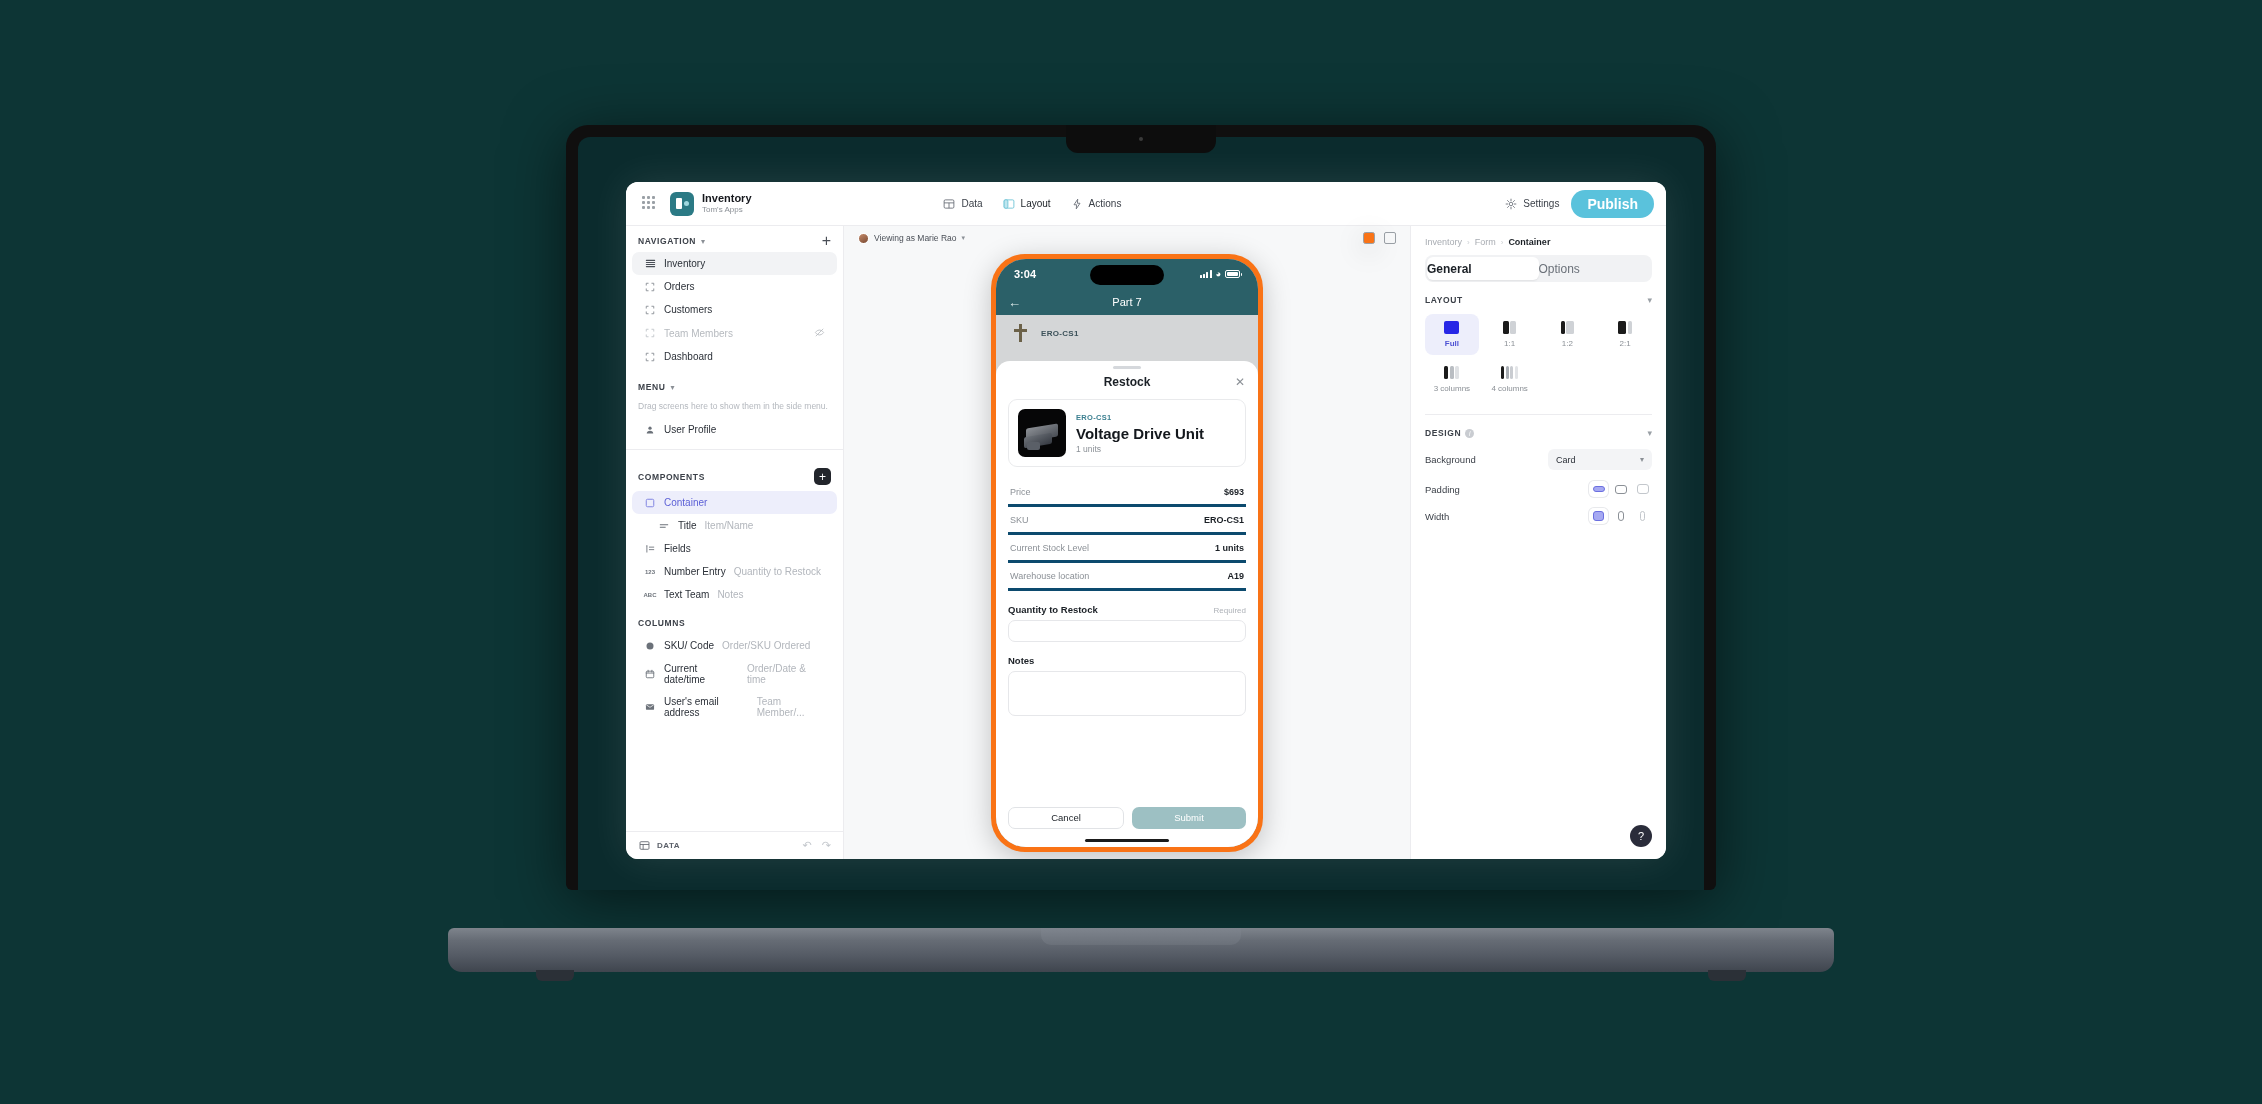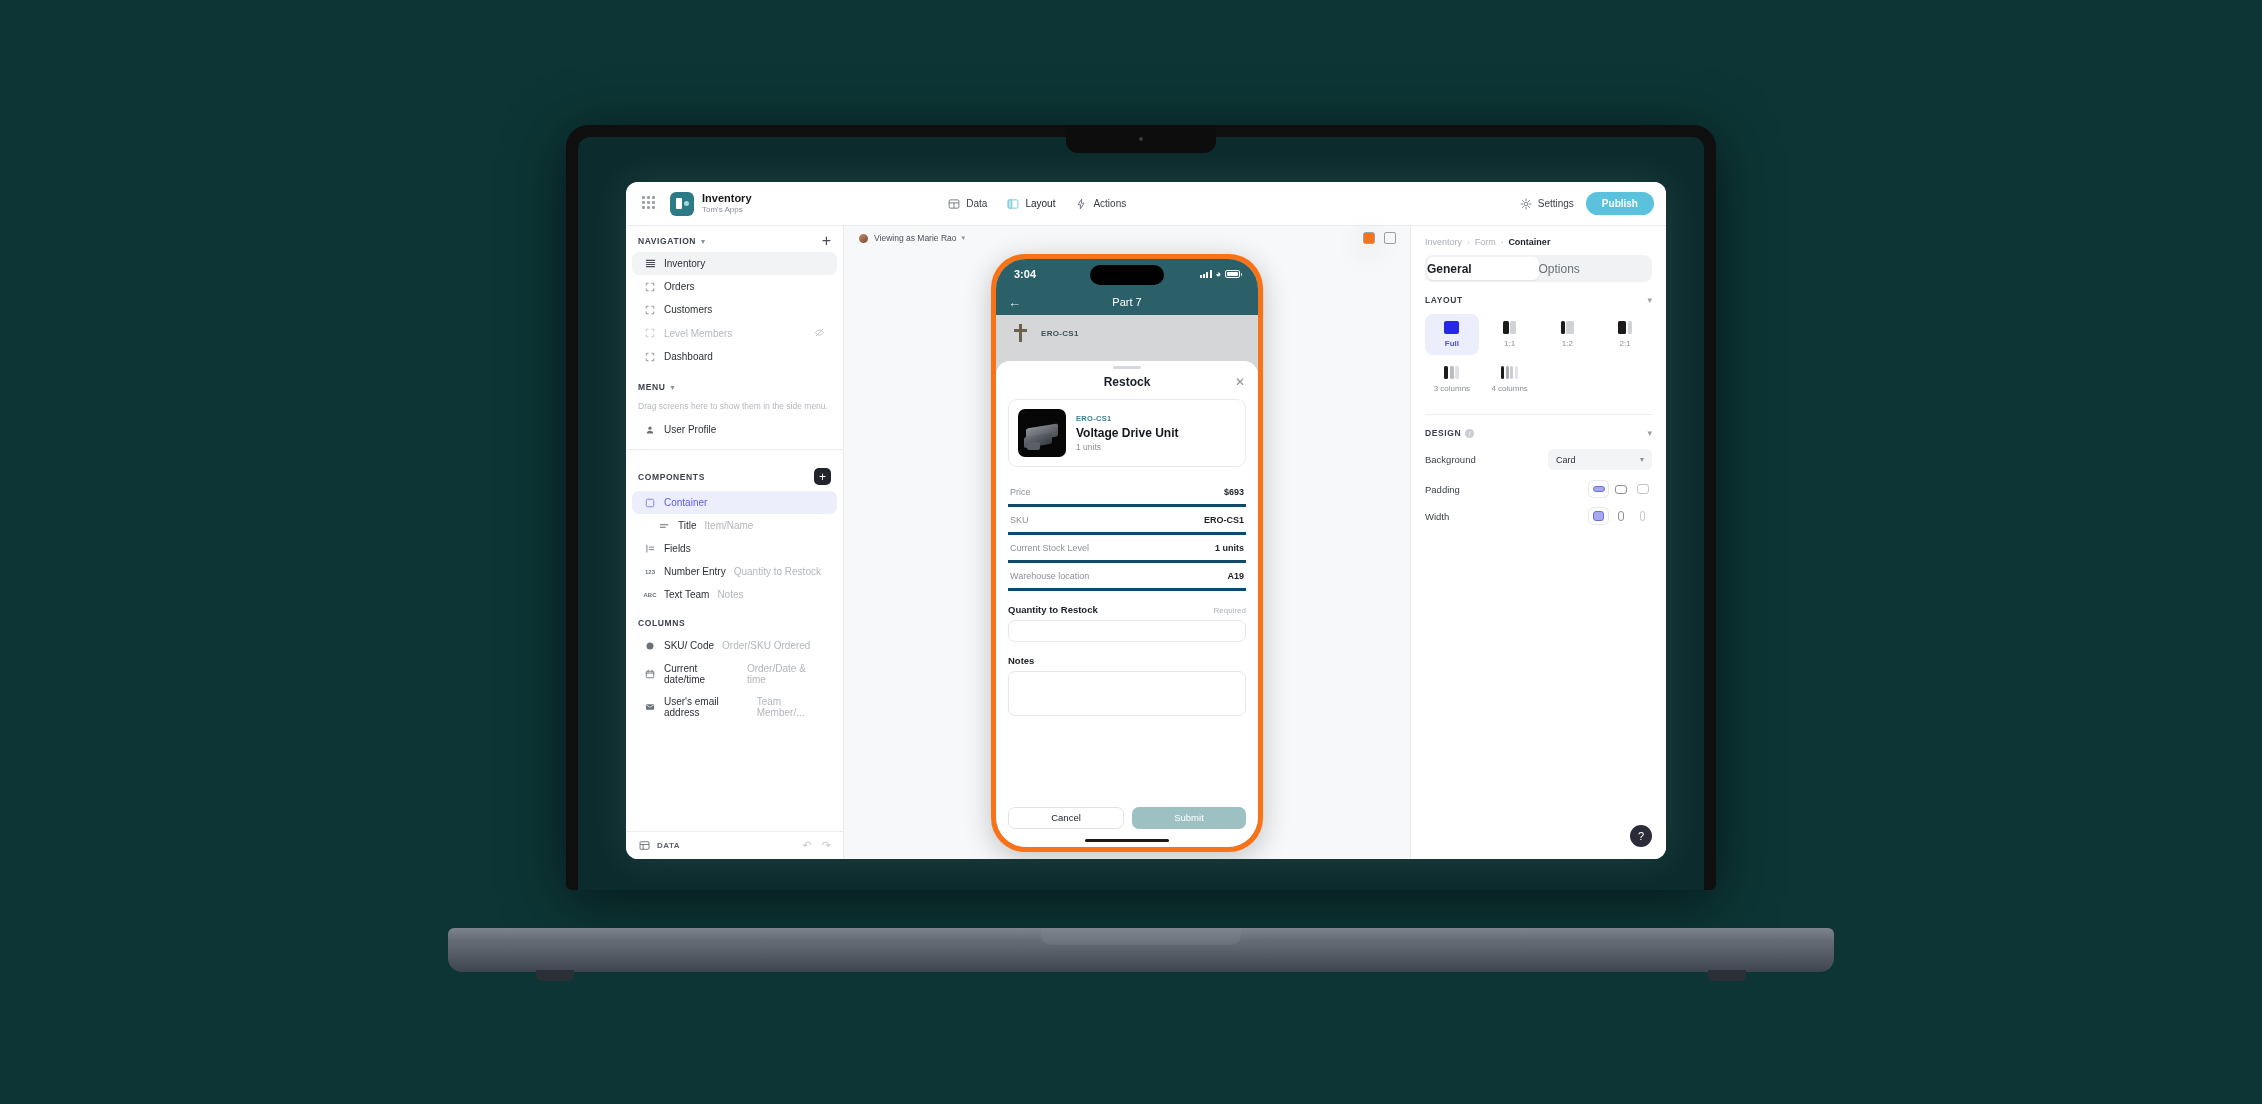--- a/index.html
+++ b/index.html
@@ -72,21 +72,21 @@
   .app-logo .b1 { width:6px; height:11px; background:#fff; border-radius:1px; }
   .app-logo .b2 { width:5px; height:5px; background:#9fd8df; border-radius:50%; margin-left:2px; }
   .app-title { font-size:11px; font-weight:bold; color:#16181d; line-height:12px; }
   .app-sub { font-size:8px; color:#8b9096; line-height:11px; }
   .nav-center { display:flex; gap:20px; margin-left:auto; margin-right:auto; }
   .nav-item { display:flex; align-items:center; gap:6px; font-size:10px; color:#3c4149; cursor:pointer; }
   .nav-item.active { color:#1b2026; }
   .topbar-right { display:flex; align-items:center; gap:12px; margin-left:auto; }
   .settings-btn { display:flex; align-items:center; gap:6px; font-size:10px; color:#3c4149; }
   .publish-btn {
-    background:#5ac2dc; color:#fff; font-size:10px; font-weight:bold;
+    background:#5ac2dc; color:#fff; font-size:14px; font-weight:bold;
     padding:6px 16px; border-radius:16px; border:none; cursor:pointer;
   }
 
   
   .app-body { flex:1; display:flex; min-height:0; }
 
   
   .left-panel { width:218px; background:#fff; border-right:1px solid #ececef; display:flex; flex-direction:column; }
   .panel-scroll { flex:1; overflow:hidden; }
   .sec-head { display:flex; align-items:center; padding:10px 12px 6px; }
@@ -160,21 +160,21 @@
   .sheet-title { text-align:center; font-size:12px; font-weight:bold; color:#1b2026; }
   .sheet-close { position:absolute; right:13px; top:6px; color:#8b9096; font-size:12px; cursor:pointer; }
   .sheet-body { flex:1; padding:0 12px; overflow:hidden; }
 
   .prod-card { border:1px solid #e9eaec; border-radius:9px; padding:9px; display:flex; gap:10px; align-items:center; }
   .prod-img { width:48px; height:48px; border-radius:7px; background:#060607; position:relative; overflow:hidden; flex:0 0 48px; }
   .prod-img .p1 { position:absolute; left:8px; top:17px; width:32px; height:13px; background:linear-gradient(160deg,#8d9197,#474b52); transform:skewY(-9deg); border-radius:2px; }
   .prod-img .p2 { position:absolute; left:6px; top:26px; width:28px; height:11px; background:linear-gradient(160deg,#6e737a,#343840); transform:skewY(-9deg); border-radius:2px; }
   .prod-img .p3 { position:absolute; left:9px; top:33px; width:13px; height:8px; background:#5a5f67; border-radius:2px; }
   .prod-sku { font-size:7.5px; font-weight:bold; color:#3b7f90; letter-spacing:.3px; }
-  .prod-name { font-size:12px; font-weight:bold; color:#14181d; margin-top:3px; }
+  .prod-name { font-size:15px; font-weight:bold; color:#14181d; margin-top:3px; }
   .prod-units { font-size:8.5px; color:#8b9096; margin-top:2px; }
 
   .kv { display:flex; align-items:center; justify-content:space-between; padding:7.5px 2px; border-bottom:3px solid #0c4a6e; }
   .kv .k { font-size:9px; color:#8b9096; }
   .kv .v { font-size:9px; color:#1b2026; font-weight:bold; }
   .kv-list { margin-top:12px; }
 
   .field { margin-top:13px; }
   .field-head { display:flex; align-items:baseline; justify-content:space-between; margin-bottom:5px; }
   .field-label { font-size:9.5px; font-weight:bold; color:#1b2026; }
@@ -331,21 +331,21 @@
                 </svg>
             </span>
             <span>Customers</span>
           </div>
           <div class="row muted">
             <span class="ico">
               <svg width="10" height="10" viewBox="0 0 16 16" fill="none" stroke="#c3c7cc" stroke-width="1.5" stroke-linecap="round">
                   <path d="M2 5V2h3M11 2h3v3M14 11v3h-3M5 14H2v-3"></path>
                 </svg>
             </span>
-            <span>Level Members</span>
+            <span>Team Members</span>
             <span class="eye">
               <svg width="11" height="11" viewBox="0 0 16 16" fill="none" stroke="#b6babf" stroke-width="1.2">
                   <path d="M2 8s2.4-3.6 6-3.6S14 8 14 8s-2.4 3.6-6 3.6S2 8 2 8z"></path>
                   <path d="M3 13L13 3" stroke-linecap="round"></path>
                 </svg>
             </span>
           </div>
           <div class="row">
             <span class="ico">
               <svg width="10" height="10" viewBox="0 0 16 16" fill="none" stroke="#8b9096" stroke-width="1.5" stroke-linecap="round">

